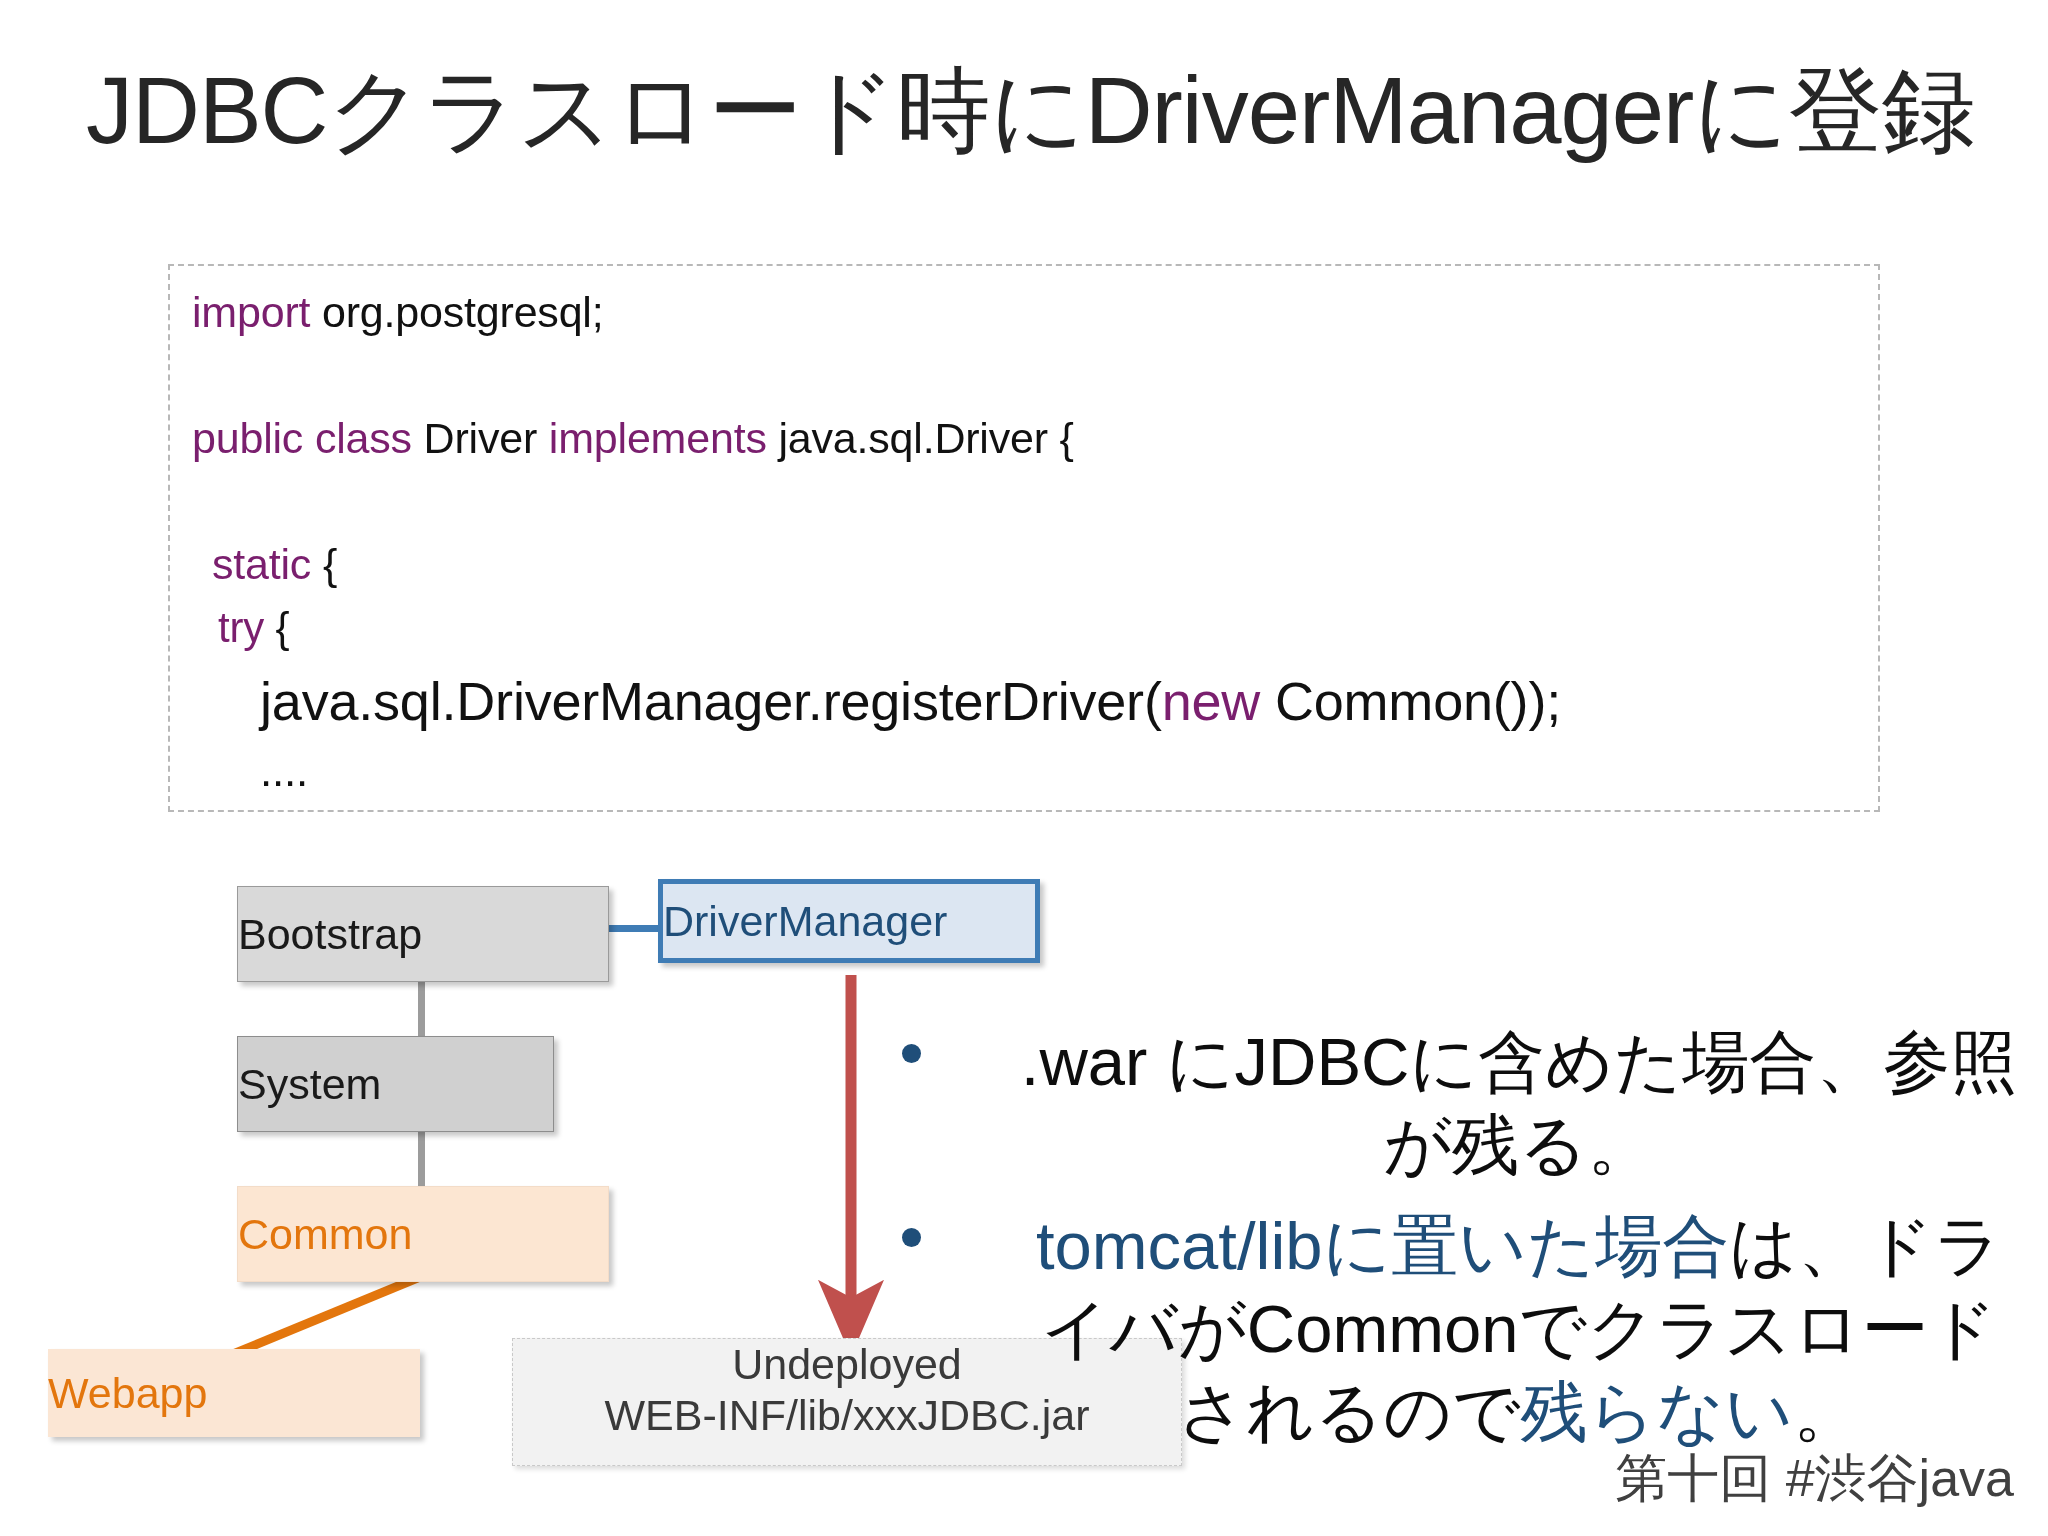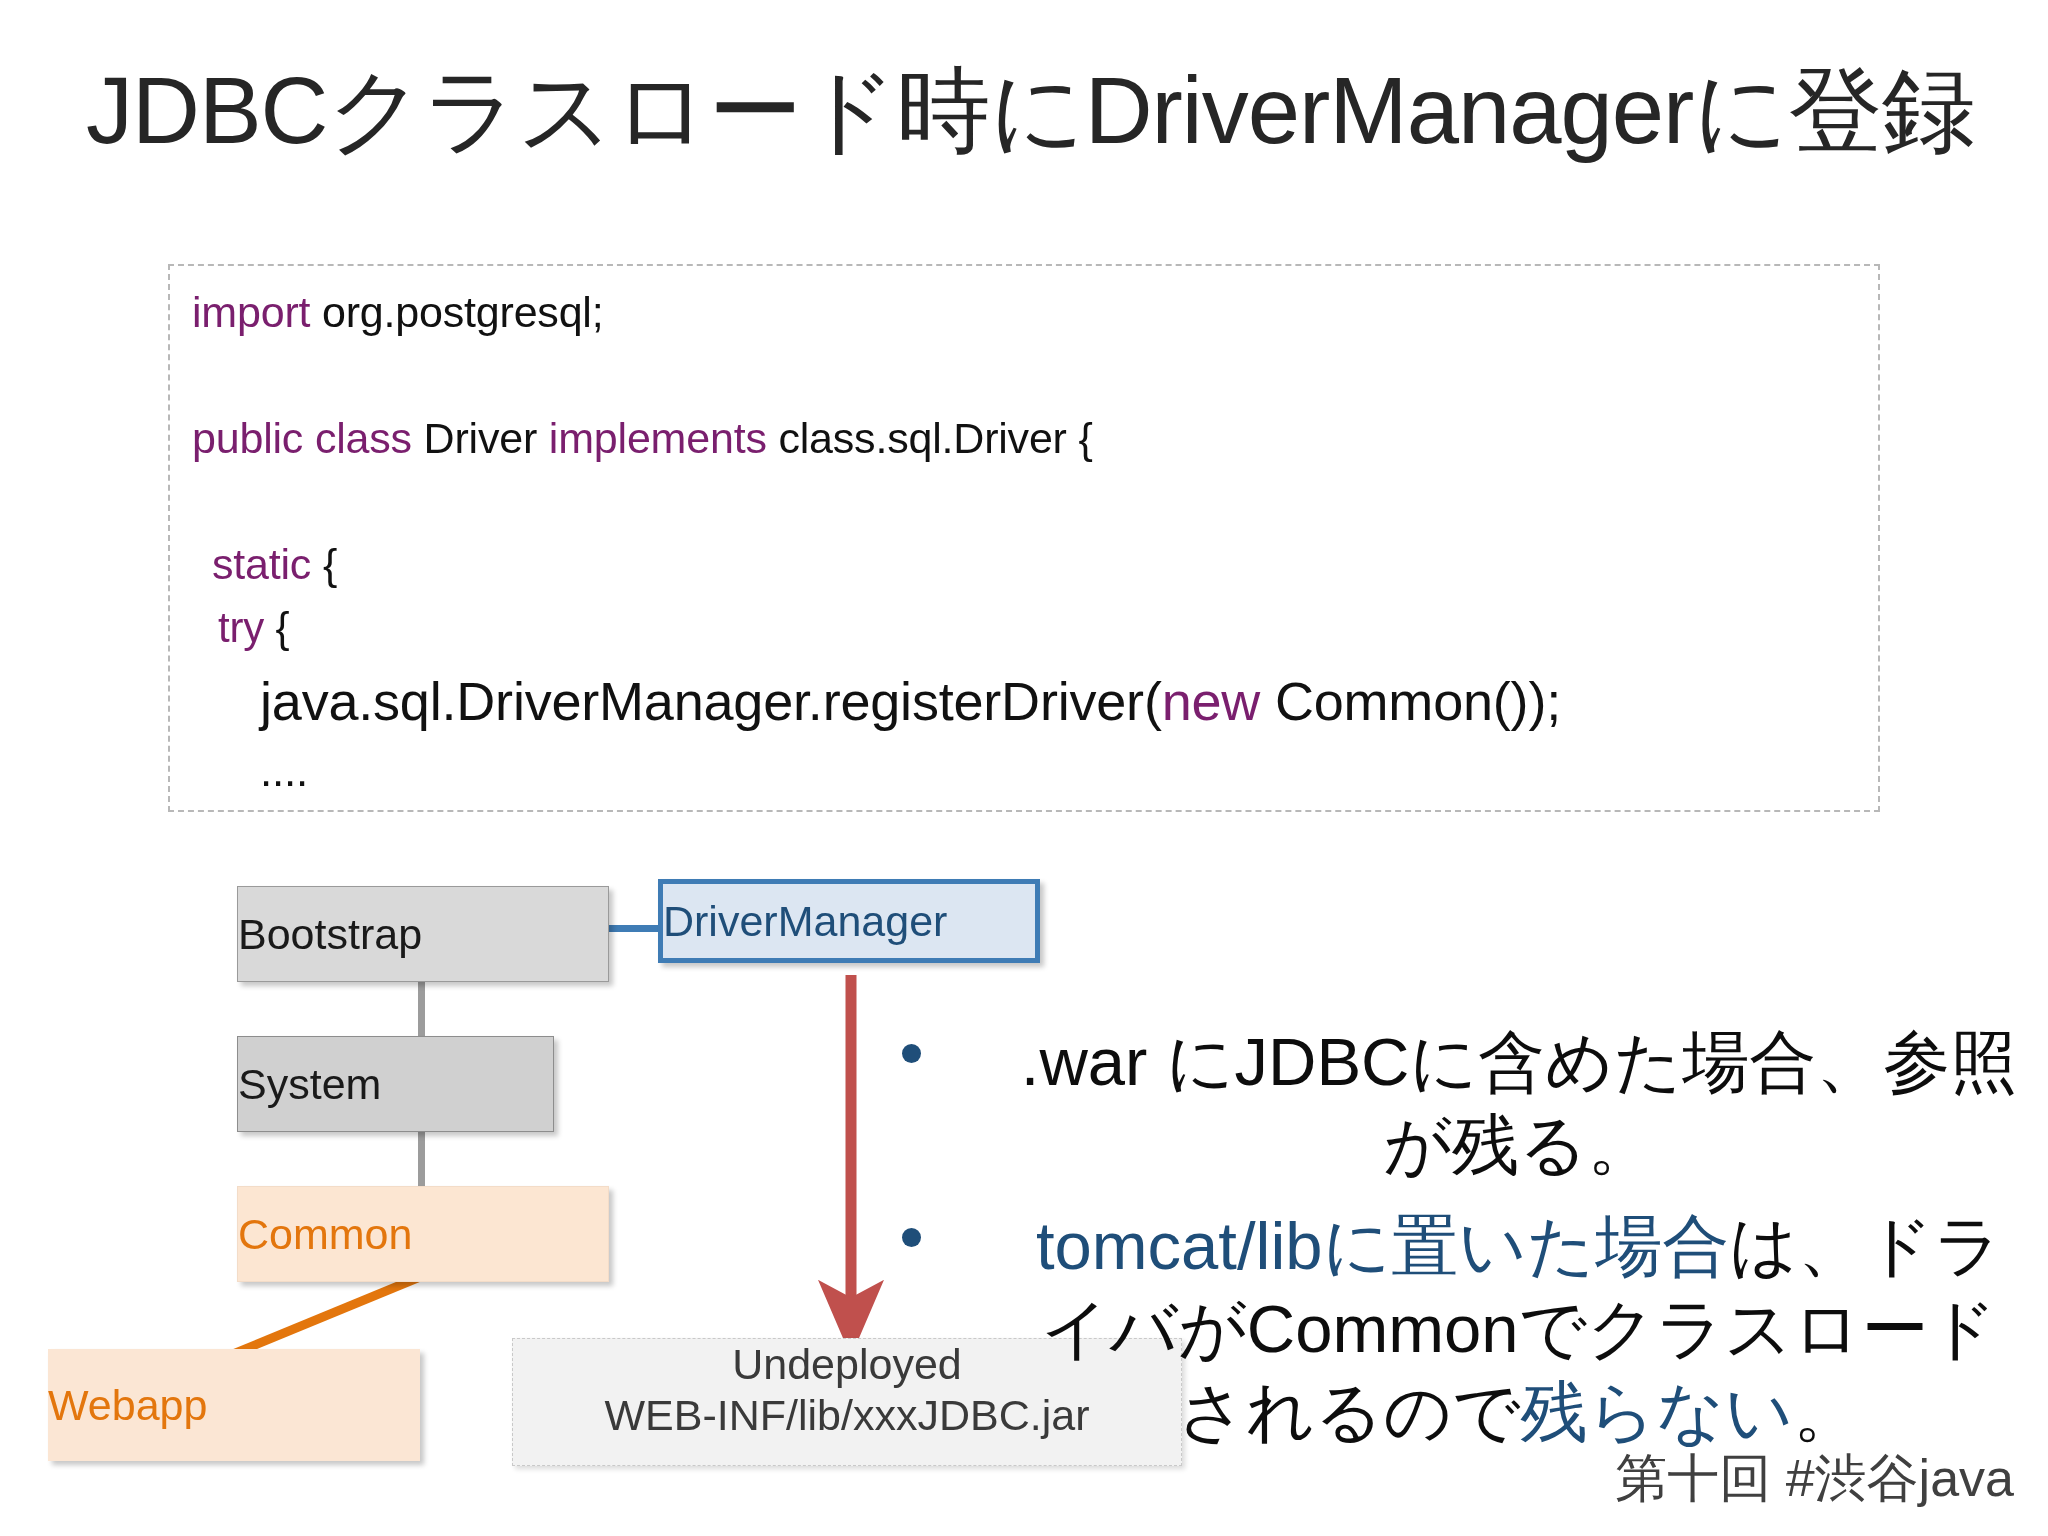--- a/index.html
+++ b/index.html
@@ -68,21 +68,21 @@
     left:237px; top:1036px; width:317px; height:96px;
     background:#d0d0d0; border:1.5px solid #8d8d8d;
     color:#1a1a1a; font-size:43px;
   }
   #node-common{
     left:237px; top:1186px; width:372px; height:96px;
     background:#fce6d2; border:1px solid #f3dcc8;
     color:#e3760d; font-size:43px;
   }
   #node-webapp{
-    left:48px; top:1349px; width:372px; height:112px;
+    left:48px; top:1349px; width:372px; height:88px;
     background:#fbe6d4; border:none;
     color:#e3760d; font-size:43px;
   }
   #node-drivermanager{
     left:658px; top:879px; width:382px; height:84px;
     background:#dce6f2; border:5px solid #3f7cb5;
     color:#1f4e79; font-size:43px;
   }
   #node-undeployed{
     left:512px; top:1338px; width:670px; height:128px;
@@ -143,21 +143,21 @@
 </head>
 <body>
 
 <div class="slide">
 
   <div id="slide-title">JDBCクラスロード時にDriverManagerに登録</div>
 
   <div id="code-block">
     <div class="code-line l1"><span class="kw">import</span><span> org.postgresql;</span></div>
 
-    <div class="code-line l2"><span class="kw">public class</span><span> Driver </span><span class="kw">implements</span><span> class.sql.Driver {</span></div>
+    <div class="code-line l2"><span class="kw">public class</span><span> Driver </span><span class="kw">implements</span><span> java.sql.Driver {</span></div>
 
     <div class="code-line l3"><span class="kw">static</span><span> {</span></div>
 
     <div class="code-line l4"><span class="kw">try</span><span> {</span></div>
 
     <div class="code-line l5"><span>java.sql.DriverManager.registerDriver(</span><span class="kw">new</span><span> Common());</span></div>
 
     <div class="code-line l6">....</div>
   </div>
 

